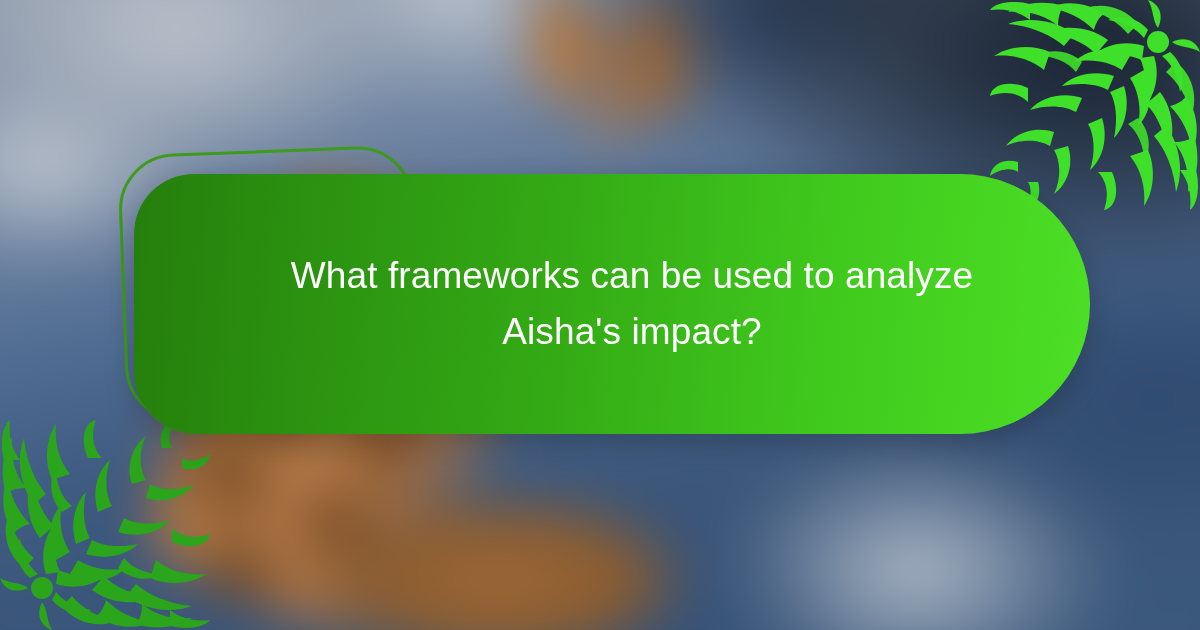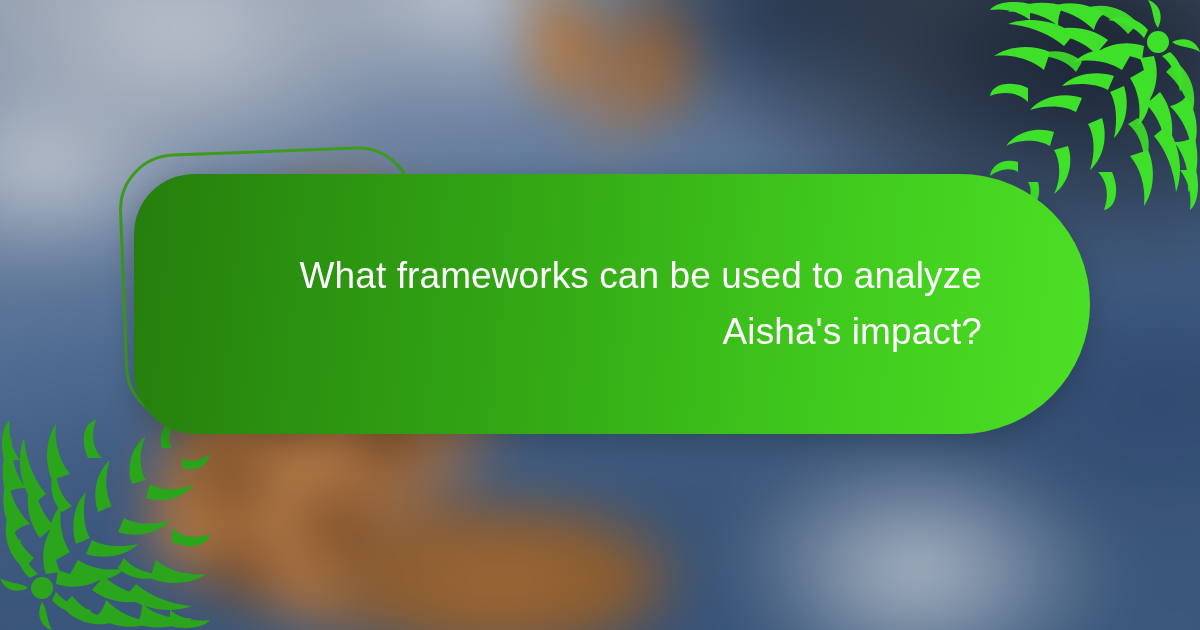--- a/index.html
+++ b/index.html
@@ -125,21 +125,21 @@
     display: flex;
     align-items: center;
     justify-content: center;
     box-shadow: 0 8px 30px rgba(0,0,0,0.22);
   }
   .card-text {
     color: #ffffff;
     font-size: 37px;
     line-height: 1.52;
     font-weight: 400;
-    text-align: right;
+    text-align: center;
     max-width: 700px;
     letter-spacing: 0.1px;
     padding-left: 40px;
   }
 </style>
 </head>
 <body>
 
 <div id="stage">
 

